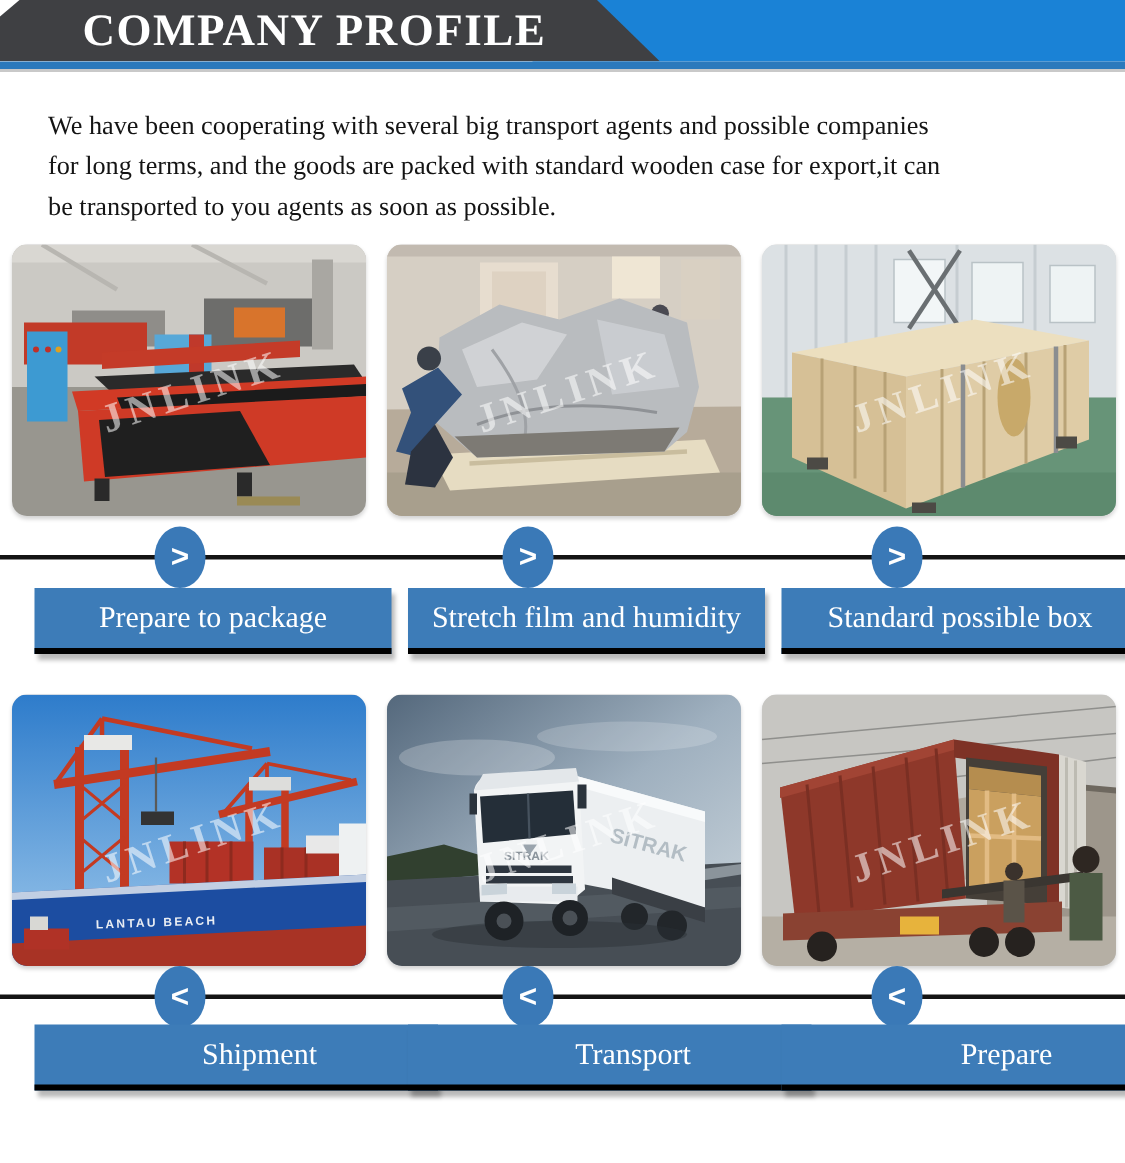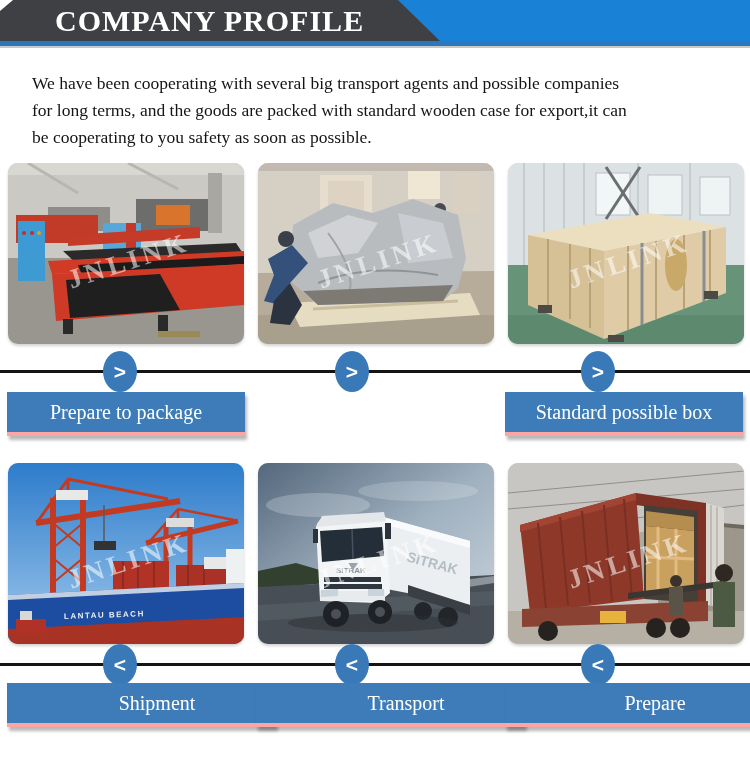--- a/index.html
+++ b/index.html
@@ -29,23 +29,23 @@
   .wm span{color:rgba(255,255,255,0.55);font-weight:700;font-size:27px;letter-spacing:4px;
            transform:rotate(-18deg) translateY(8px);font-family:"Liberation Serif",serif;}
 
   
   .flow-line{position:absolute;left:0;width:750px;height:3px;background:#141414;}
   .flow-node{position:absolute;width:34px;height:41px;border-radius:50%;background:#3a79b7;
              display:flex;align-items:center;justify-content:center;color:#ffffff;
              font-family:"Liberation Sans",sans-serif;font-weight:700;font-size:21px;line-height:1;}
 
   
-  .step-btn{position:absolute;width:238px;height:40px;background:#3d7cb8;border-bottom:4px solid #fca5a5;
+  .step-btn{position:absolute;width:238px;height:40px;background:#3d7cb8;border-bottom:4px solid #000000;
             box-shadow:2px 4px 3px rgba(0,0,0,0.28);display:flex;align-items:center;justify-content:center;
-            color:#ffffff;font-size:20px;}
+            color:#ffffff;font-size:20px;margin-left:16px;}
 
   
   .col1{left:8px;}  .col2{left:258px;} .col3{left:508px;}
   .bcol1{left:7px;} .bcol2{left:256px;} .bcol3{left:505px;}
   .row1-card{top:163px;} .row2-card{top:463px;}
   .line1{top:370px;} .line2{top:663px;}
   .node-row1{top:351px;} .node-row2{top:644px;}
   .node-x1{left:103px;} .node-x2{left:335px;} .node-x3{left:581px;}
   .btn-row1{top:392px;} .btn-row2{top:683px;padding-left:31px;}
 </style>
@@ -58,21 +58,21 @@
     <div class="hdr-blue"></div>
     <div class="hdr-dark"></div>
     <div class="hdr-title">COMPANY PROFILE</div>
     <div class="hdr-strip"></div>
     <div class="hdr-gray"></div>
   </div>
 
   <div class="intro">
     <span>We have been cooperating with several big transport agents and possible companies</span>
     <span>for long terms, and the goods are packed with standard wooden case for export,it can</span>
-    <span>be cooperating to you safety as soon as possible.</span>
+    <span>be transported to you agents as soon as possible.</span>
   </div>
 
   <div class="card row1-card col1">
     <svg viewBox="0 0 236 181" preserveAspectRatio="none">
       <rect width="236" height="95" fill="#cbc9c4"></rect>
       <rect width="236" height="12" fill="#d9d7d2"></rect>
       <line x1="20" y1="0" x2="70" y2="30" stroke="#b8b6b1" stroke-width="3"></line>
       <line x1="120" y1="0" x2="170" y2="26" stroke="#b8b6b1" stroke-width="3"></line>
       <rect x="200" y="10" width="14" height="60" fill="#a9a7a2"></rect>
       <rect x="40" y="44" width="62" height="24" fill="#8f8d89"></rect>
@@ -171,20 +171,21 @@
         <span>JNLINK</span>
       </div>
   </div>
 
   <div class="flow-line line1"></div>
   <div class="flow-node node-row1 node-x1">&gt;</div>
   <div class="flow-node node-row1 node-x2">&gt;</div>
   <div class="flow-node node-row1 node-x3">&gt;</div>
 
   <div class="step-btn btn-row1 bcol1">Prepare to package</div>
+  <div class="step-btn btn-row1 bcol2">Stretch film and humidity</div>
   <div class="step-btn btn-row1 bcol3">Standard possible box</div>
 
   <div class="card row2-card col1">
     <svg viewBox="0 0 236 181" preserveAspectRatio="none">
       <defs>
         <linearGradient id="sky4" x1="0" y1="0" x2="0" y2="1">
           <stop offset="0" stop-color="#2e7ccb"></stop>
             <stop offset="1" stop-color="#9fc9ec"></stop>
         </linearGradient>
       </defs>

